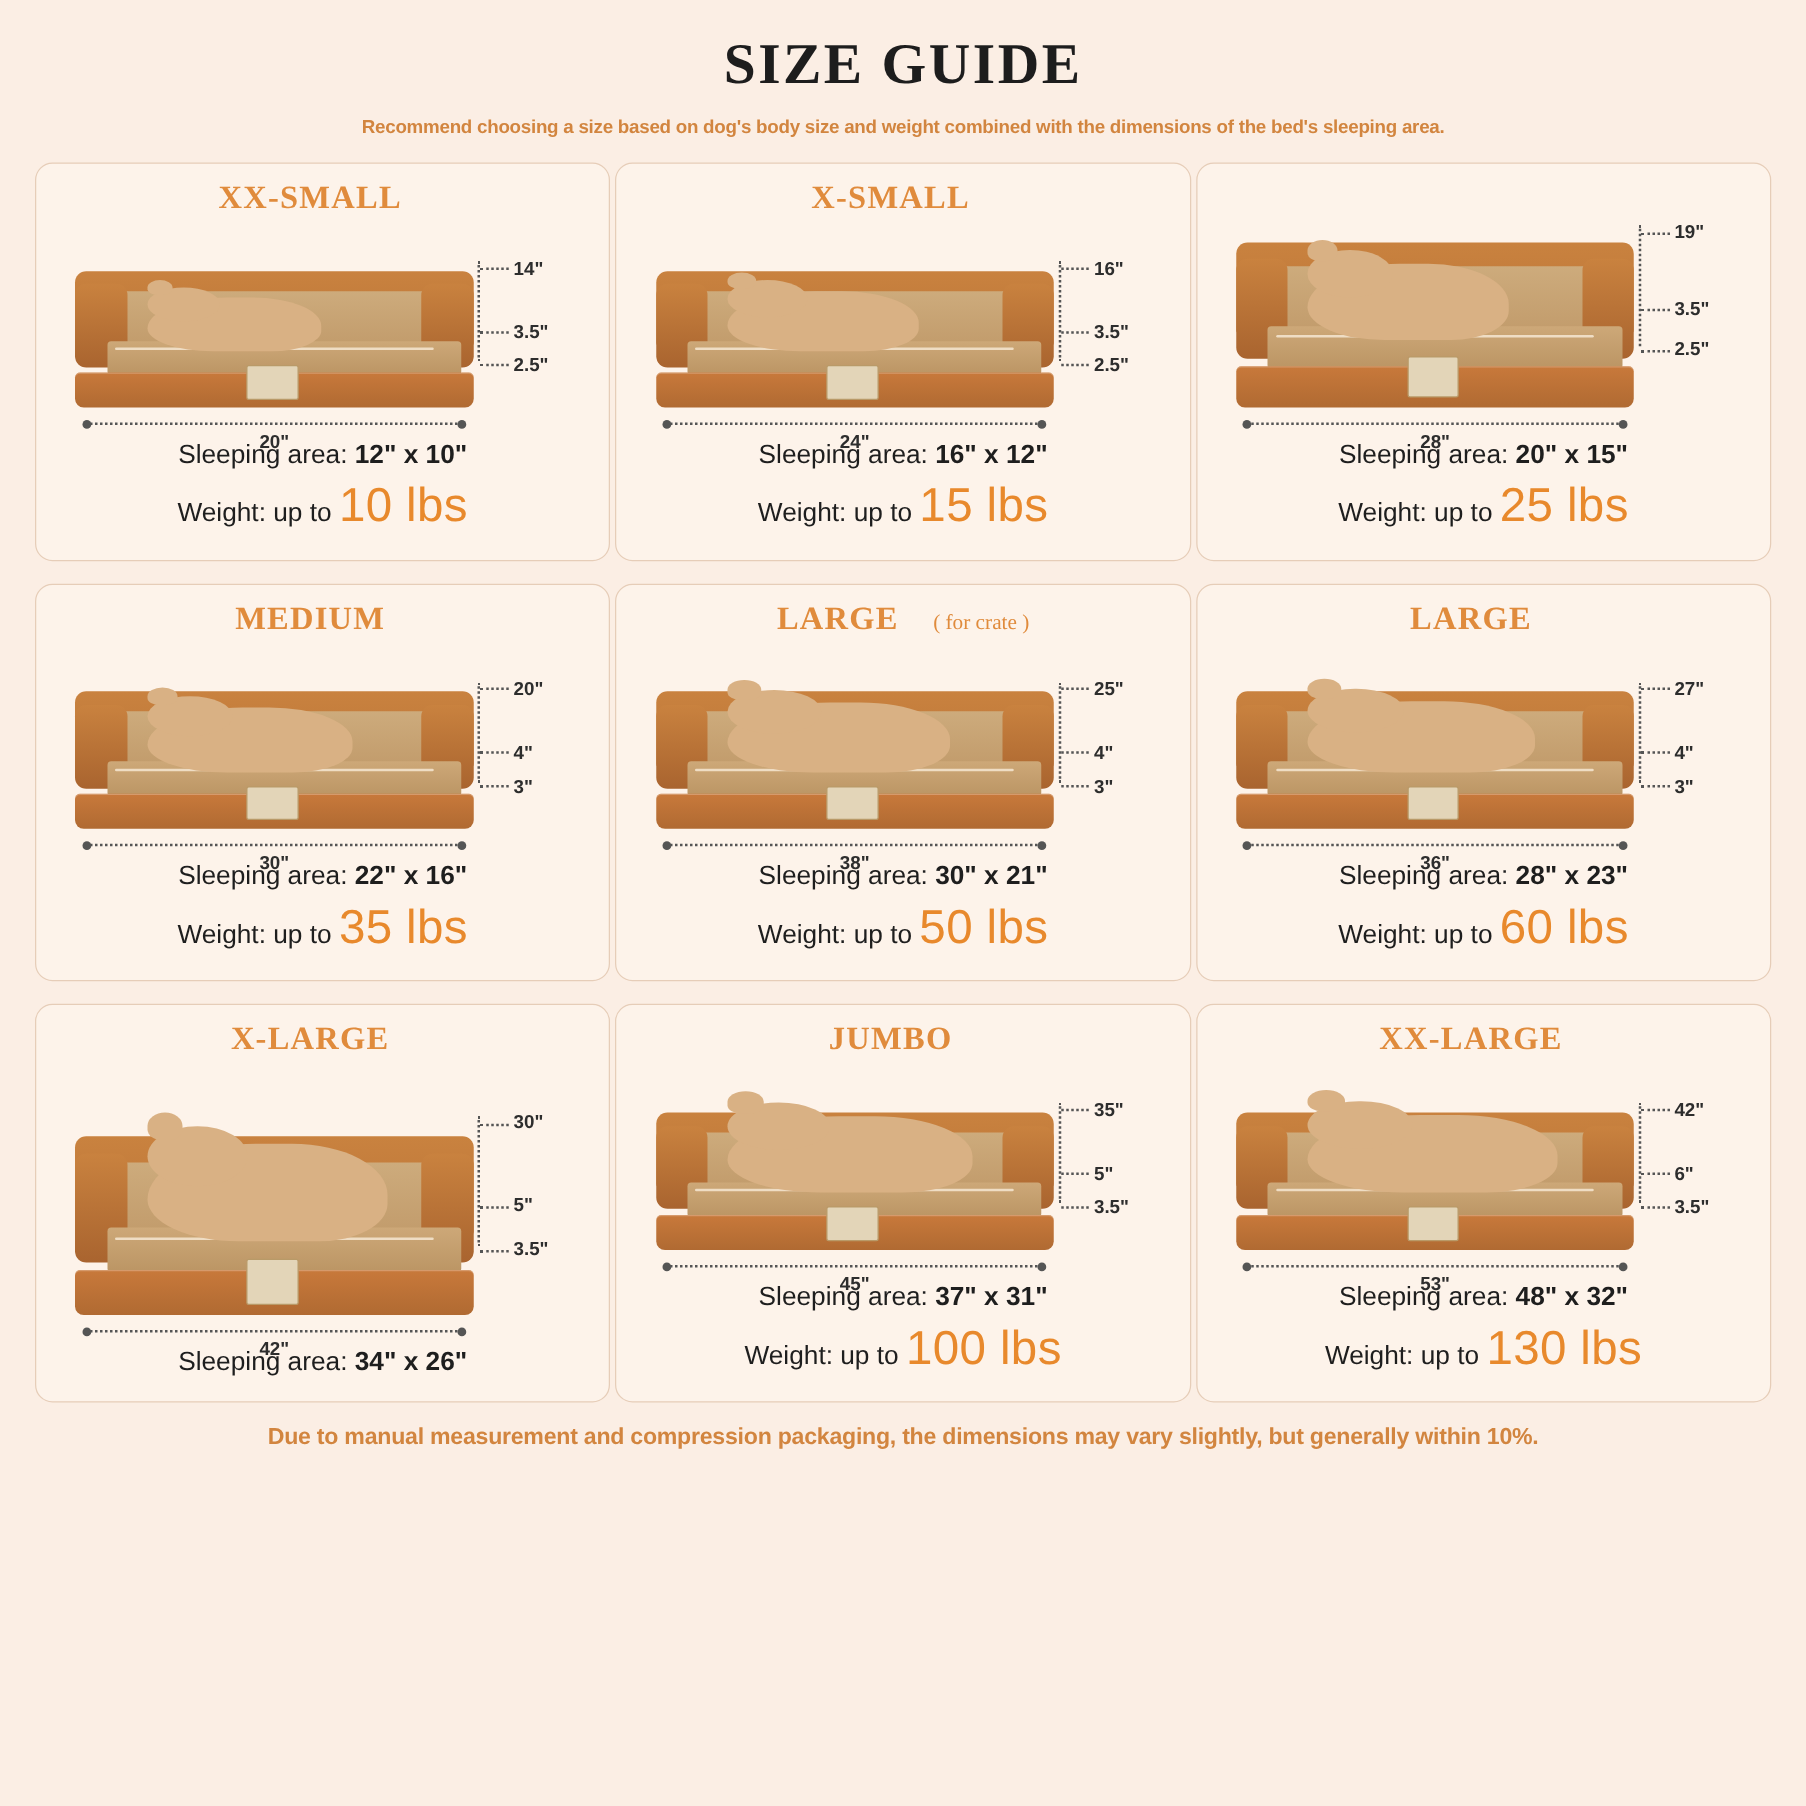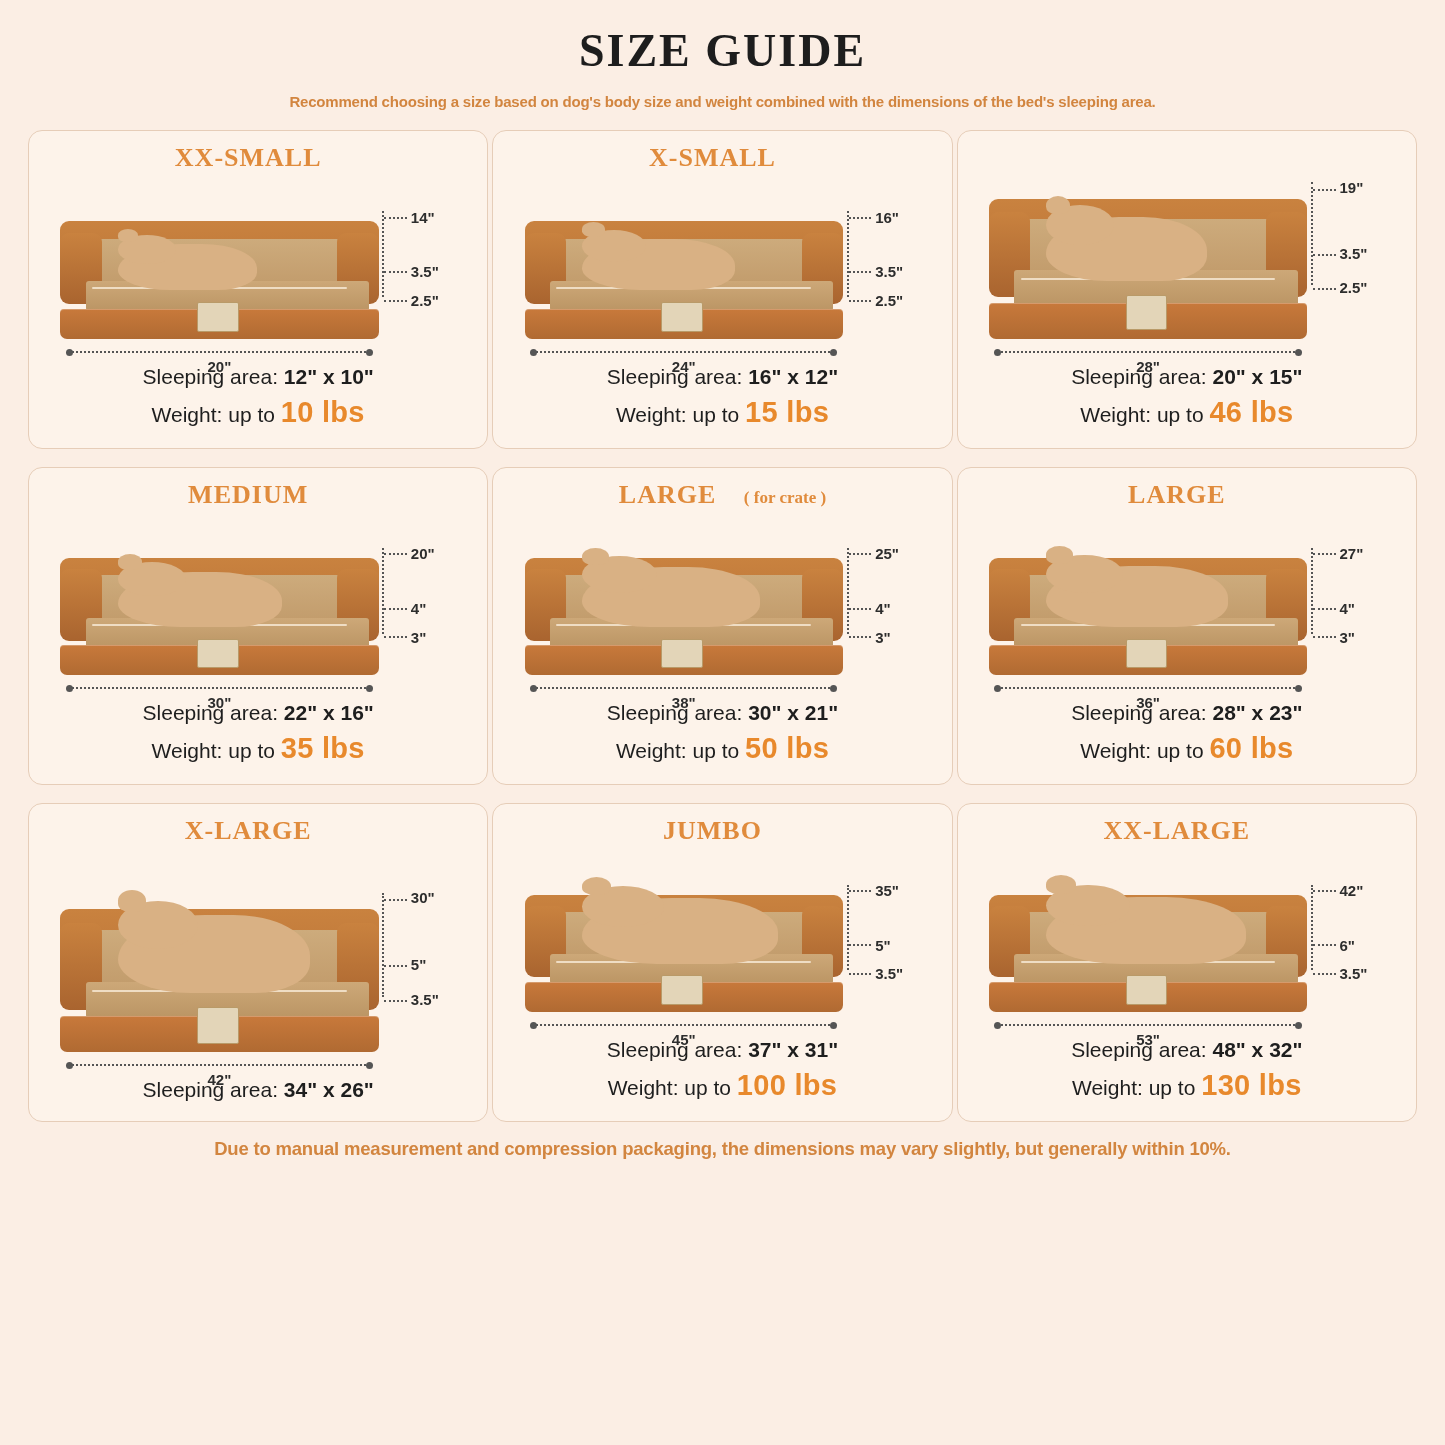--- a/index.html
+++ b/index.html
@@ -58,21 +58,21 @@
     font-family: "Liberation Serif", serif;
     font-size: 26px;
     font-weight: bold;
     color: #e08b3c;
     letter-spacing: 1px;
     margin: 4px 0 2px 0;
     white-space: nowrap;
   }
   .card-title .note {
     font-size: 17px;
-    font-weight: bold;
+    font-weight: normal;
     letter-spacing: 0;
     margin-left: 20px;
   }
   .figure {
     flex: 1;
     position: relative;
     min-height: 0;
     margin: 0 4px;
   }
   
@@ -238,22 +238,22 @@
   .spec-line {
     font-size: 21px;
     color: #1e1e1e;
     line-height: 1.38;
     white-space: nowrap;
   }
   .spec-line .lbl { font-weight: normal; }
   .spec-line .val { font-weight: bold; }
   .weight-num {
     color: #e8892c;
-    font-weight: bold;
-    font-size: 29px;
+    font-weight: normal;
+    font-size: 38px;
     letter-spacing: 0.3px;
   }
   .footer {
     text-align: center;
     font-size: 18.5px;
     font-weight: bold;
     color: #d2853f;
     padding: 16px 0 8px 0;
     letter-spacing: -0.2px;
   }
@@ -398,21 +398,21 @@
     </div>
 
     <div class="specs">
       <div class="spec-line">
         <span class="lbl">Sleeping area: </span>
         <span class="val">20" x 15"</span>
       </div>
       <div class="spec-line">
         <span class="lbl">Weight: </span>
         <span class="lbl">up to </span>
-        <span class="weight-num">46 lbs</span>
+        <span class="weight-num">25 lbs</span>
       </div>
     </div>
   </div>
 
   <div class="card">
     <div class="card-title">
       <span class="nm">MEDIUM</span>
       <span class="note"></span>
     </div>
 

